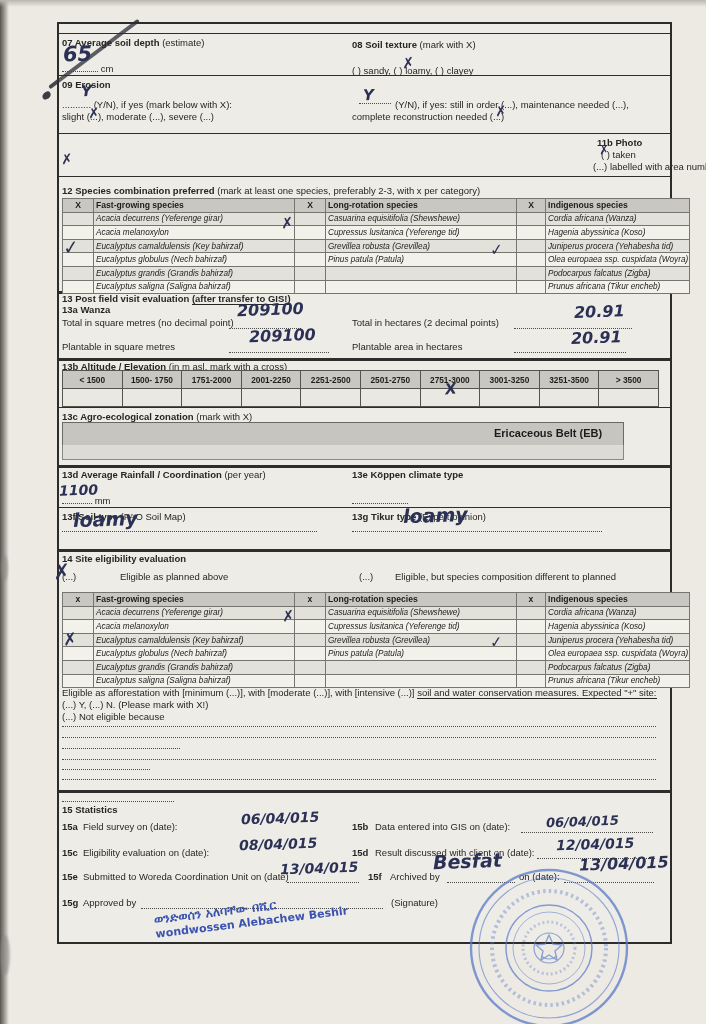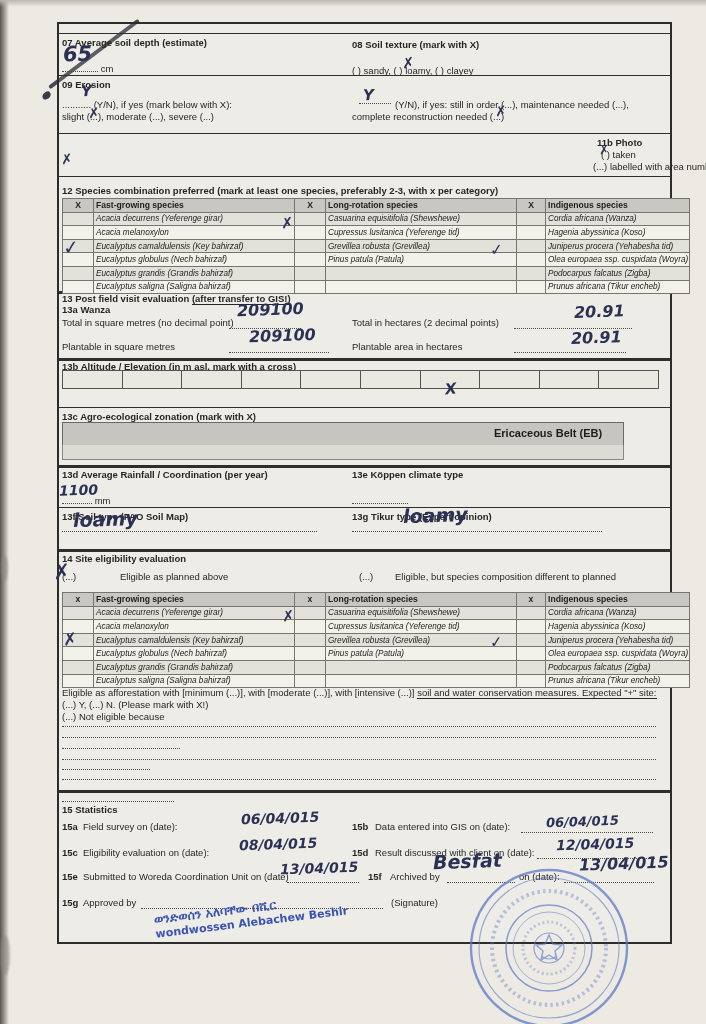--- a/index.html
+++ b/index.html
@@ -14,21 +14,21 @@
     background:linear-gradient(180deg,#b9b7af,rgba(185,183,175,0));}
   .smudge{position:absolute;background:#8b8982;border-radius:50%;filter:blur(1px);opacity:.55;}
   .pen-scribble{position:absolute;left:38px;top:52px;width:112px;height:4px;background:#46464e;
     border-radius:3px;transform:rotate(-37deg);}
   .pen-blob{position:absolute;left:42px;top:92px;width:9px;height:7px;background:#3c3c44;border-radius:60% 40% 55% 45%;transform:rotate(-30deg);}
   .form{position:absolute;left:57px;top:22px;width:611px;height:918px;border:2px solid #2c2c2a;background:rgba(255,255,255,0.12);}
   .hl{position:absolute;left:0;width:100%;height:1.3px;background:#2e2e2c;}
   .hl.thick{height:2.6px;}
   .lb{position:absolute;font-size:9.5px;line-height:1.15;color:#262624;white-space:nowrap;}
   .b{font-weight:bold;}
-  .n{font-weight:bold;}
+  .n{font-weight:normal;}
   .ul{border-bottom:1px solid #262624;}
   .hand{position:absolute;font-family:"DejaVu Sans",sans-serif;font-style:italic;font-weight:bold;
     color:#2b3055;white-space:nowrap;transform:rotate(-2deg);z-index:5;}
   .hmark{position:absolute;font-family:"DejaVu Sans",sans-serif;color:#2b3055;font-weight:bold;
     transform:rotate(-6deg);z-index:5;line-height:1;}
   .dots{display:inline-block;border-bottom:1.5px dotted #4a4a48;height:9px;}
   .dotline{position:absolute;border-bottom:1.6px dotted #4a4a48;height:1px;}
   table.sp{position:absolute;border-collapse:collapse;table-layout:fixed;font-size:8.2px;background:#f2f1ea;}
   table.sp th,table.sp td{border:0.8px solid #77756f;padding:0 2px;height:12.6px;overflow:hidden;white-space:nowrap;}
   table.sp th{background:#c8c7c1;text-align:left;font-size:8.6px;color:#1d1d1b;}
@@ -175,20 +175,32 @@
     <span class="lb" style="left:3px;top:318px">Plantable in square metres</span>
     <div class="dotline" style="left:170px;top:327px;width:100px"></div>
     <span class="hand" style="left:190px;top:302px;font-size:16px">209100</span>
     <span class="lb" style="left:293px;top:318px">Plantable area in hectares</span>
     <div class="dotline" style="left:455px;top:327px;width:112px"></div>
     <span class="hand" style="left:512px;top:304px;font-size:16px">20.91</span>
 
     <span class="lb" style="left:3px;top:338px"><span class="b">13b Altitude / Elevation</span> <span class="n">(in m asl, mark with a cross)</span></span>
     <table class="alt" style="left:3px;top:346px;width:597px">
       <tbody>
+          <tr>
+        <th>&lt; 1500</th>
+        <th>1500- 1750</th>
+        <th>1751-2000</th>
+        <th>2001-2250</th>
+        <th>2251-2500</th>
+        <th>2501-2750</th>
+        <th>2751-3000</th>
+        <th>3001-3250</th>
+        <th>3251-3500</th>
+        <th>&gt; 3500</th>
+      </tr>
       <tr>
         <td></td>
             <td></td>
             <td></td>
             <td></td>
             <td></td>
             <td></td>
             <td></td>
             <td></td>
             <td></td>

